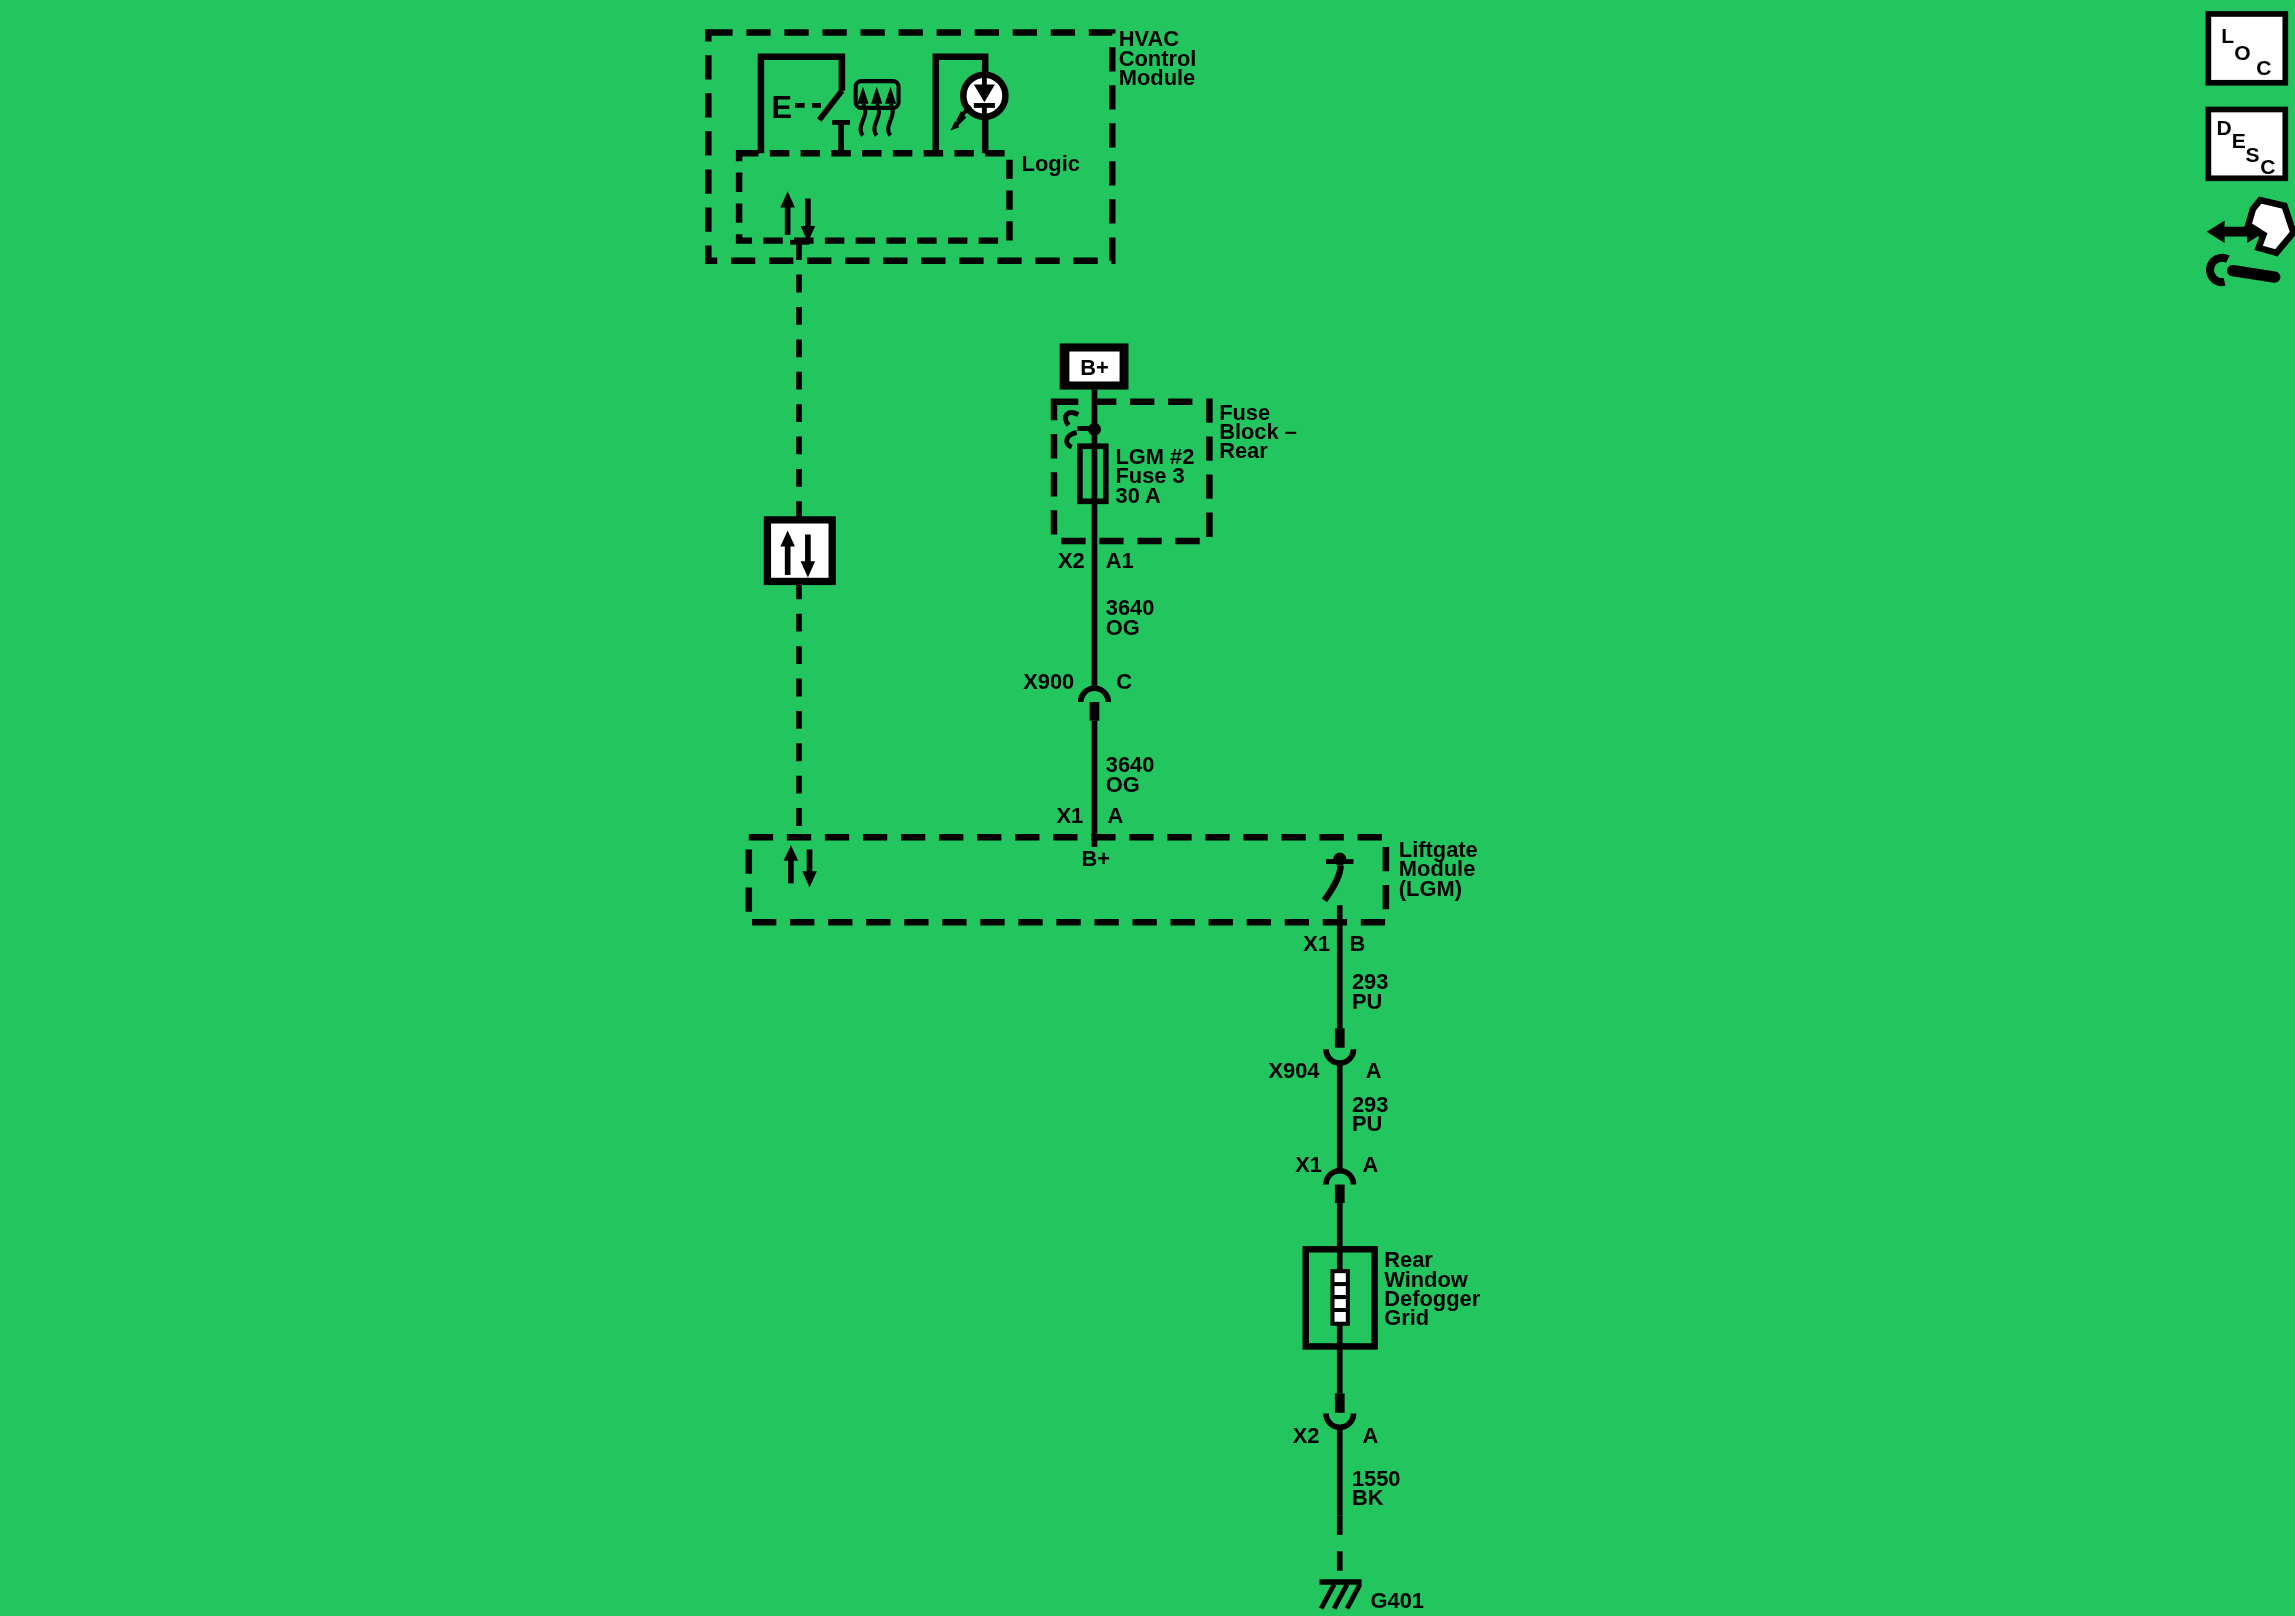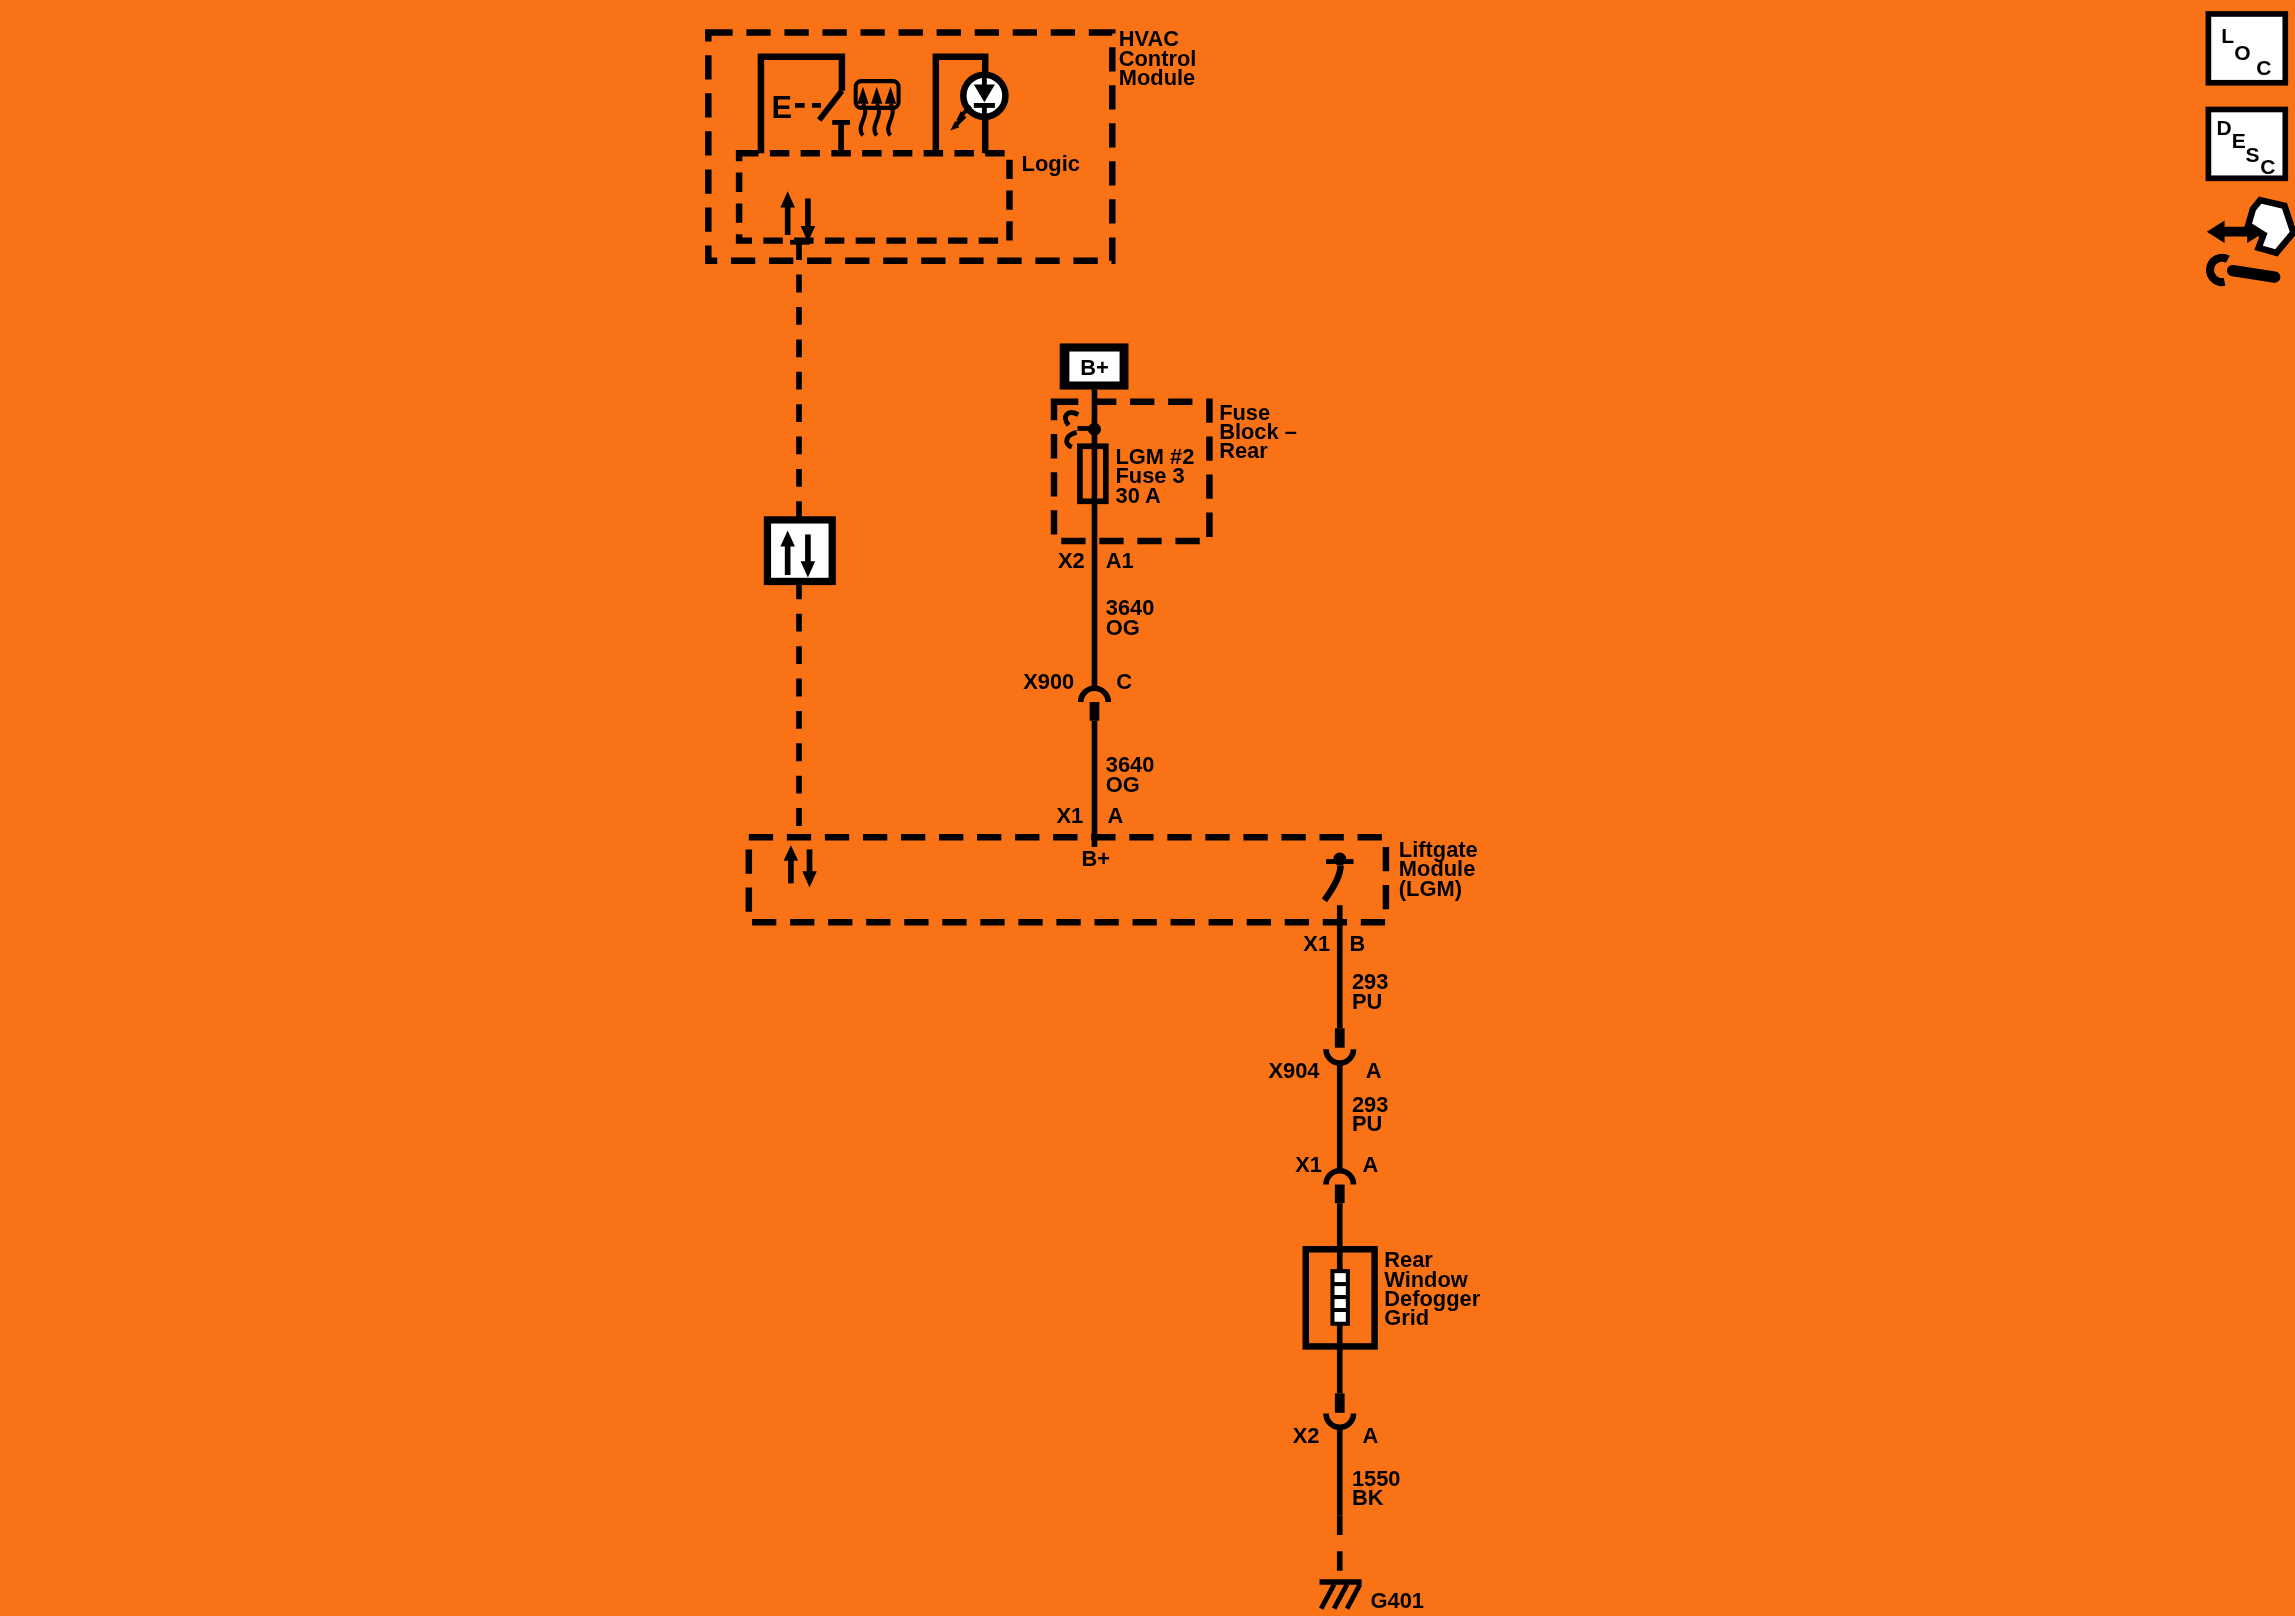--- a/index.html
+++ b/index.html
@@ -1,16 +1,16 @@
 <!DOCTYPE html>
 <html style="font-size:13px"><head>
 <meta charset="utf-8">
 <style>
   html,body{margin:0;padding:0;background:#ffffff;}
-  #canvas{position:relative;width:2295px;height:1617px;background:#f97316;overflow:hidden;text-align:center;}
+  #canvas{position:relative;width:2295px;height:1617px;background:#22c55e;overflow:hidden;text-align:center;}
   svg{display:block;}
   .lbl{font-family:"Liberation Sans",sans-serif;font-weight:bold;font-size:27px;fill:#000;}
   .lbl-big{font-family:"Liberation Sans",sans-serif;font-weight:bold;font-size:38px;fill:#000;}
   .lbl-icon{font-family:"Liberation Sans",sans-serif;font-weight:bold;font-size:26px;fill:#000;}
   .wire{stroke:#000;stroke-width:7;fill:none;}
   .wire-thin{stroke:#000;stroke-width:6;fill:none;}
   .dash-box{stroke:#000;stroke-width:8;fill:none;stroke-dasharray:30 17;}
   .dash-box-sm{stroke:#000;stroke-width:8;fill:none;stroke-dasharray:24 14;}
   .dash-wire{stroke:#000;stroke-width:7;fill:none;stroke-dasharray:22 18;}
   .comp{stroke:#000;stroke-width:8;fill:none;}

